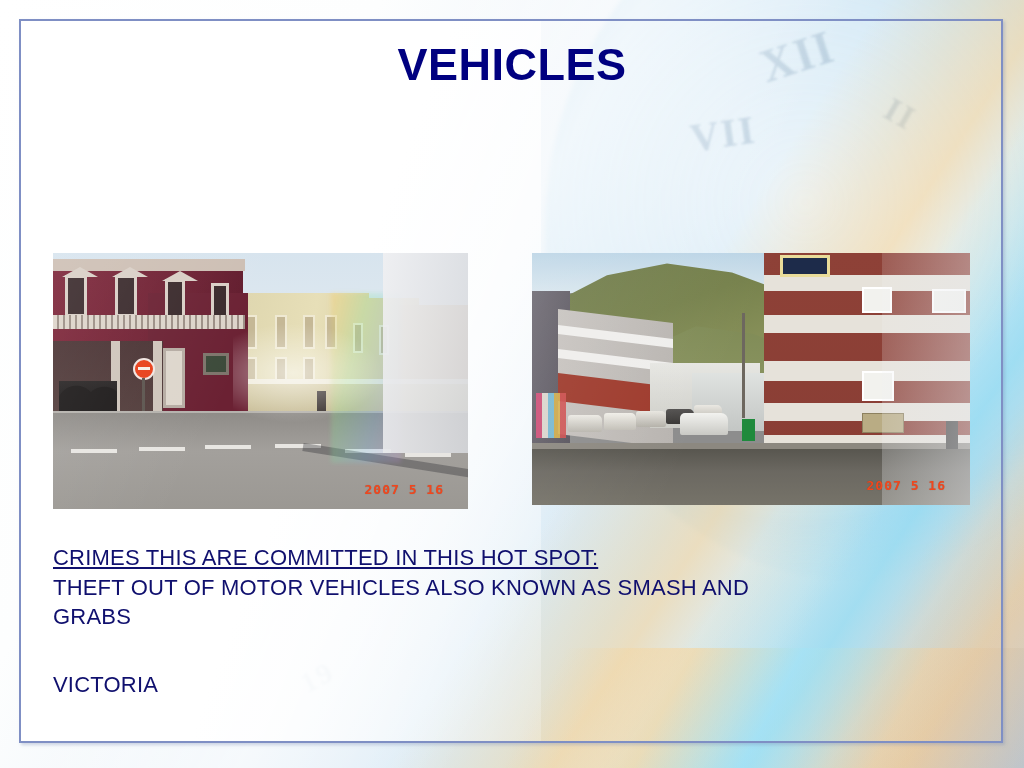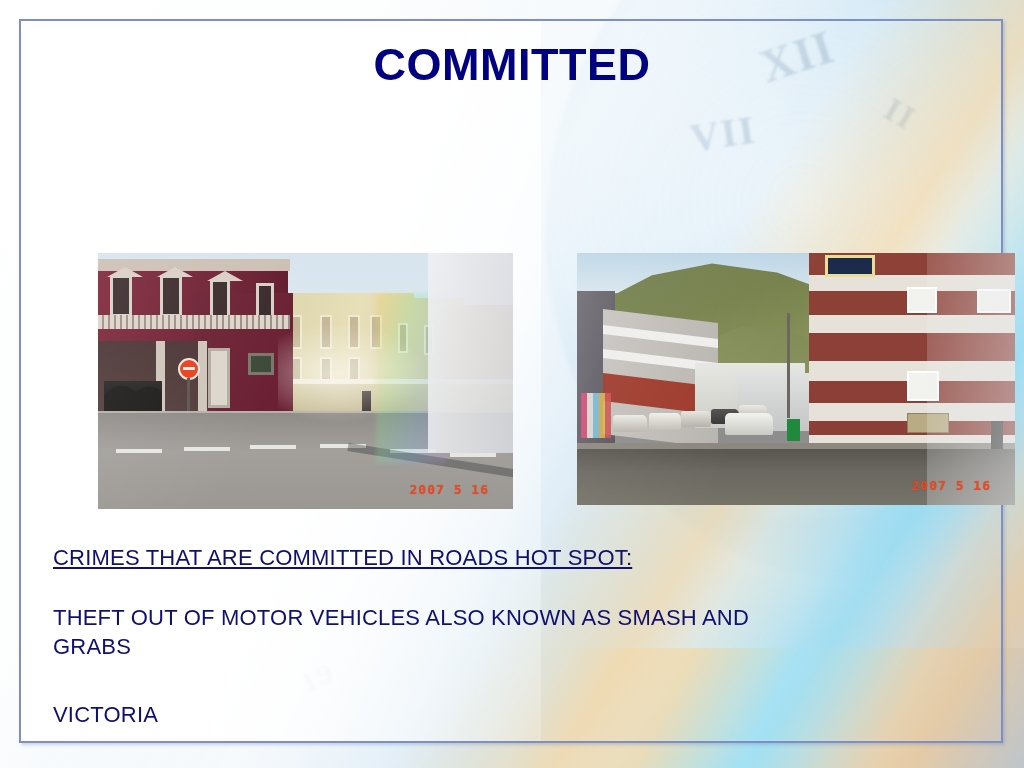--- a/index.html
+++ b/index.html
@@ -39,25 +39,25 @@
     background:linear-gradient(110deg,#ffffff 0%,#ffffff 55%,rgba(255,255,255,.2) 100%);}
 
   
   .title{position:absolute;left:0;right:0;top:40px;text-align:center;
     font-size:45px;font-weight:bold;color:#000080;letter-spacing:.5px;line-height:1.1;}
   .subtitle{position:absolute;left:144px;top:155px;
     font-size:39px;font-weight:normal;color:#10106e;letter-spacing:.3px;white-space:nowrap;}
 
   .body-wrap{position:absolute;left:53px;top:543px;width:760px;color:#10106e;}
   .body-head{font-size:22px;text-decoration:underline;line-height:1.35;letter-spacing:.2px;}
-  .body-p1{margin-top:30px;font-size:22px;line-height:1.35;letter-spacing:.2px;}
+  .body-p1{font-size:22px;line-height:1.35;letter-spacing:.2px;}
   .body-p2{margin-top:38px;font-size:22px;line-height:1.35;letter-spacing:.2px;}
 
   
-  .photo{position:absolute;overflow:hidden;margin-left:45px;}
+  .photo{position:absolute;overflow:hidden;}
   #photo-left{left:53px;top:253px;width:415px;height:256px;background:#8e8e8e;}
   #photo-right{left:532px;top:253px;width:438px;height:252px;background:#8d8d8d;}
   .ph{position:absolute;}
   .stamp{position:absolute;color:#f2461c;font-family:"DejaVu Sans Mono",monospace;
     font-weight:bold;font-size:13px;letter-spacing:1px;text-shadow:0 0 1px rgba(0,0,0,.25);}
 
   
   .L-sky{left:0;top:0;width:415px;height:160px;background:linear-gradient(#d7e4ee,#e9eef2);}
   .L-maroon{left:0;top:8px;width:190px;height:165px;background:linear-gradient(100deg,#7d2438,#6d2032 60%,#5e1b2c);}
   .L-maroon2{left:95px;top:40px;width:100px;height:140px;background:#6b2133;}
@@ -142,21 +142,21 @@
   <div class="roman" style="left:690px;top:110px;font-size:40px;transform:rotate(-8deg);">VII</div>
   <div class="roman" style="left:885px;top:95px;font-size:34px;transform:rotate(30deg);">II</div>
   <div class="roman" style="left:300px;top:660px;font-size:30px;transform:rotate(-28deg);">19</div>
   <div class="bg-warm"></div>
   <div class="bg-sheen"></div>
   <div class="bg-bot"></div>
 
   <div class="frame-inner"></div>
   <div class="frame"></div>
 
-  <div class="title">COMMITTED</div>
+  <div class="title">VEHICLES</div>
 
   <div class="photo" id="photo-left">
     <div class="ph L-sky"></div>
     <div class="ph L-yellow"></div>
     <div class="ph L-yellow2"></div>
     <div class="ph L-yellow3"></div>
     <div class="ph L-ywin" style="left:192px;top:62px;width:12px;height:34px;"></div>
     <div class="ph L-ywin" style="left:222px;top:62px;width:12px;height:34px;"></div>
     <div class="ph L-ywin" style="left:250px;top:62px;width:12px;height:34px;"></div>
     <div class="ph L-ywin" style="left:272px;top:62px;width:12px;height:34px;"></div>
@@ -246,18 +246,18 @@
     <div class="ph R-bin"></div>
     <div class="ph R-hanging"></div>
     <div class="ph R-person"></div>
 
     <div class="ph R-veil"></div>
     <div class="photo-overlay"></div>
     <div class="stamp" style="right:24px;bottom:12px;">2007  5  16</div>
   </div>
 
   <div class="body-wrap">
-    <div class="body-head">CRIMES THAT ARE COMMITTED IN ROADS HOT SPOT:</div>
+    <div class="body-head">CRIMES THIS ARE COMMITTED IN THIS HOT SPOT:</div>
     <div class="body-p1">THEFT OUT OF MOTOR VEHICLES ALSO KNOWN AS SMASH AND GRABS</div>
     <div class="body-p2">VICTORIA</div>
   </div>
 
 </div>
 
 </body></html>

